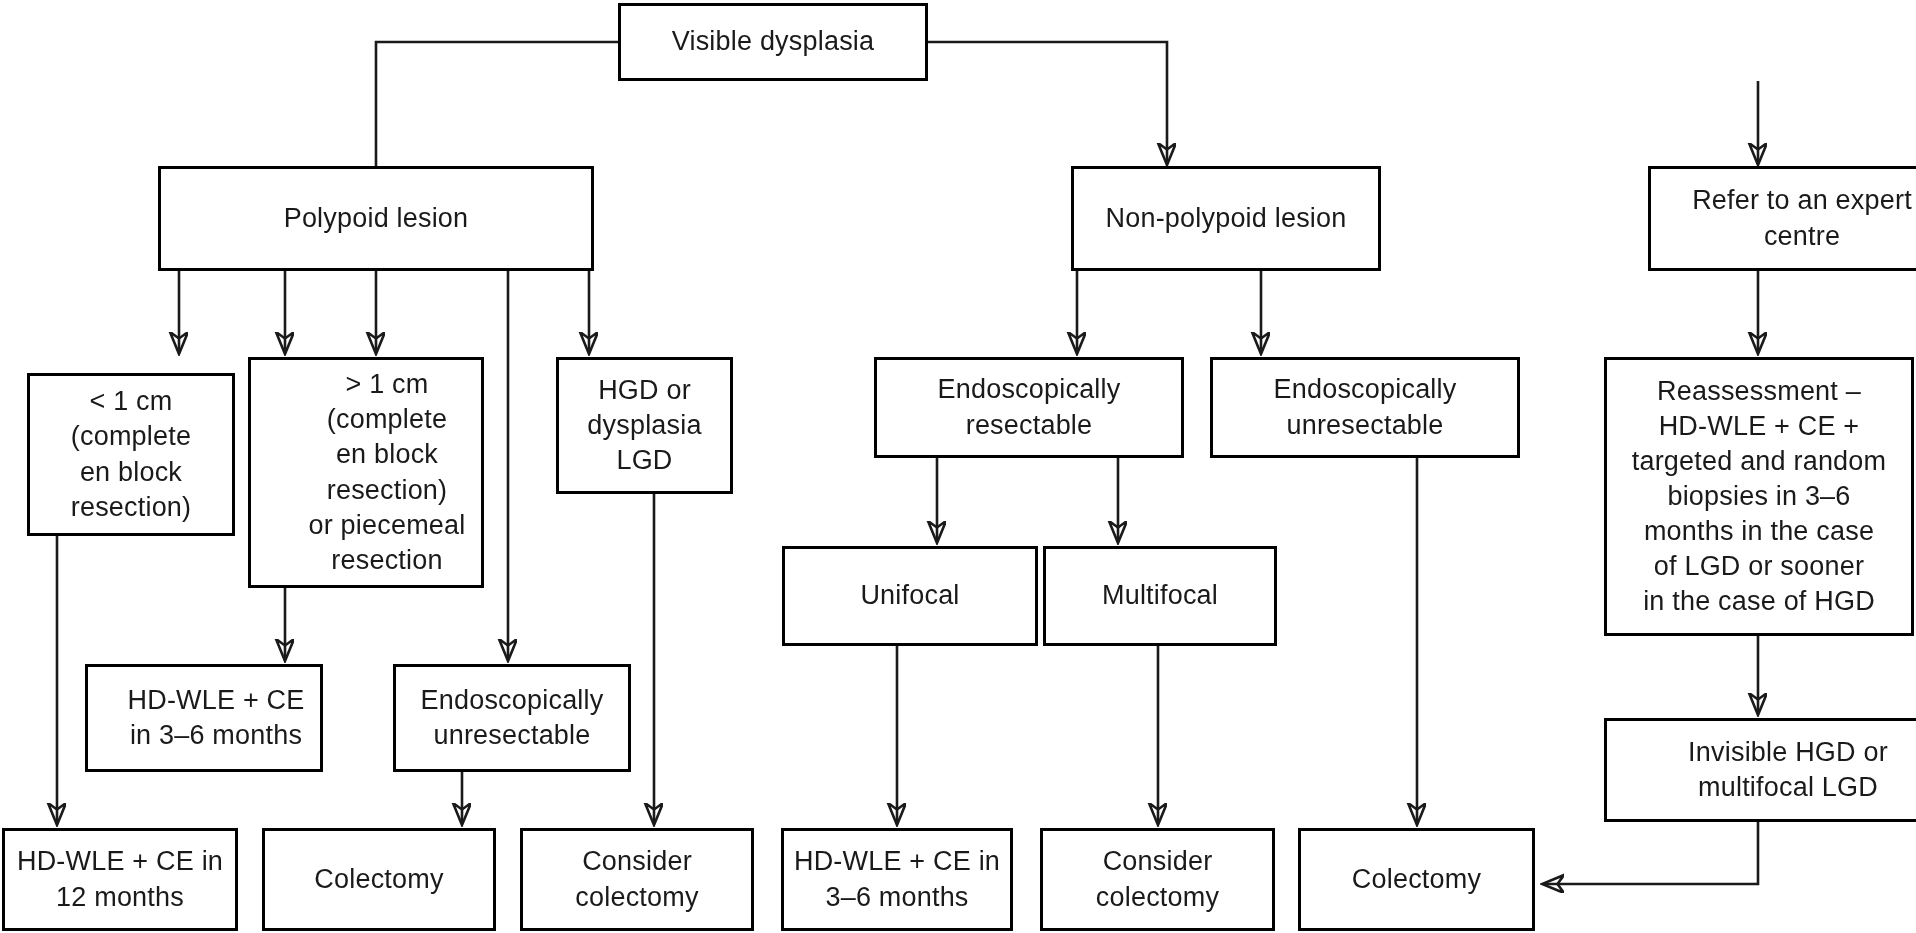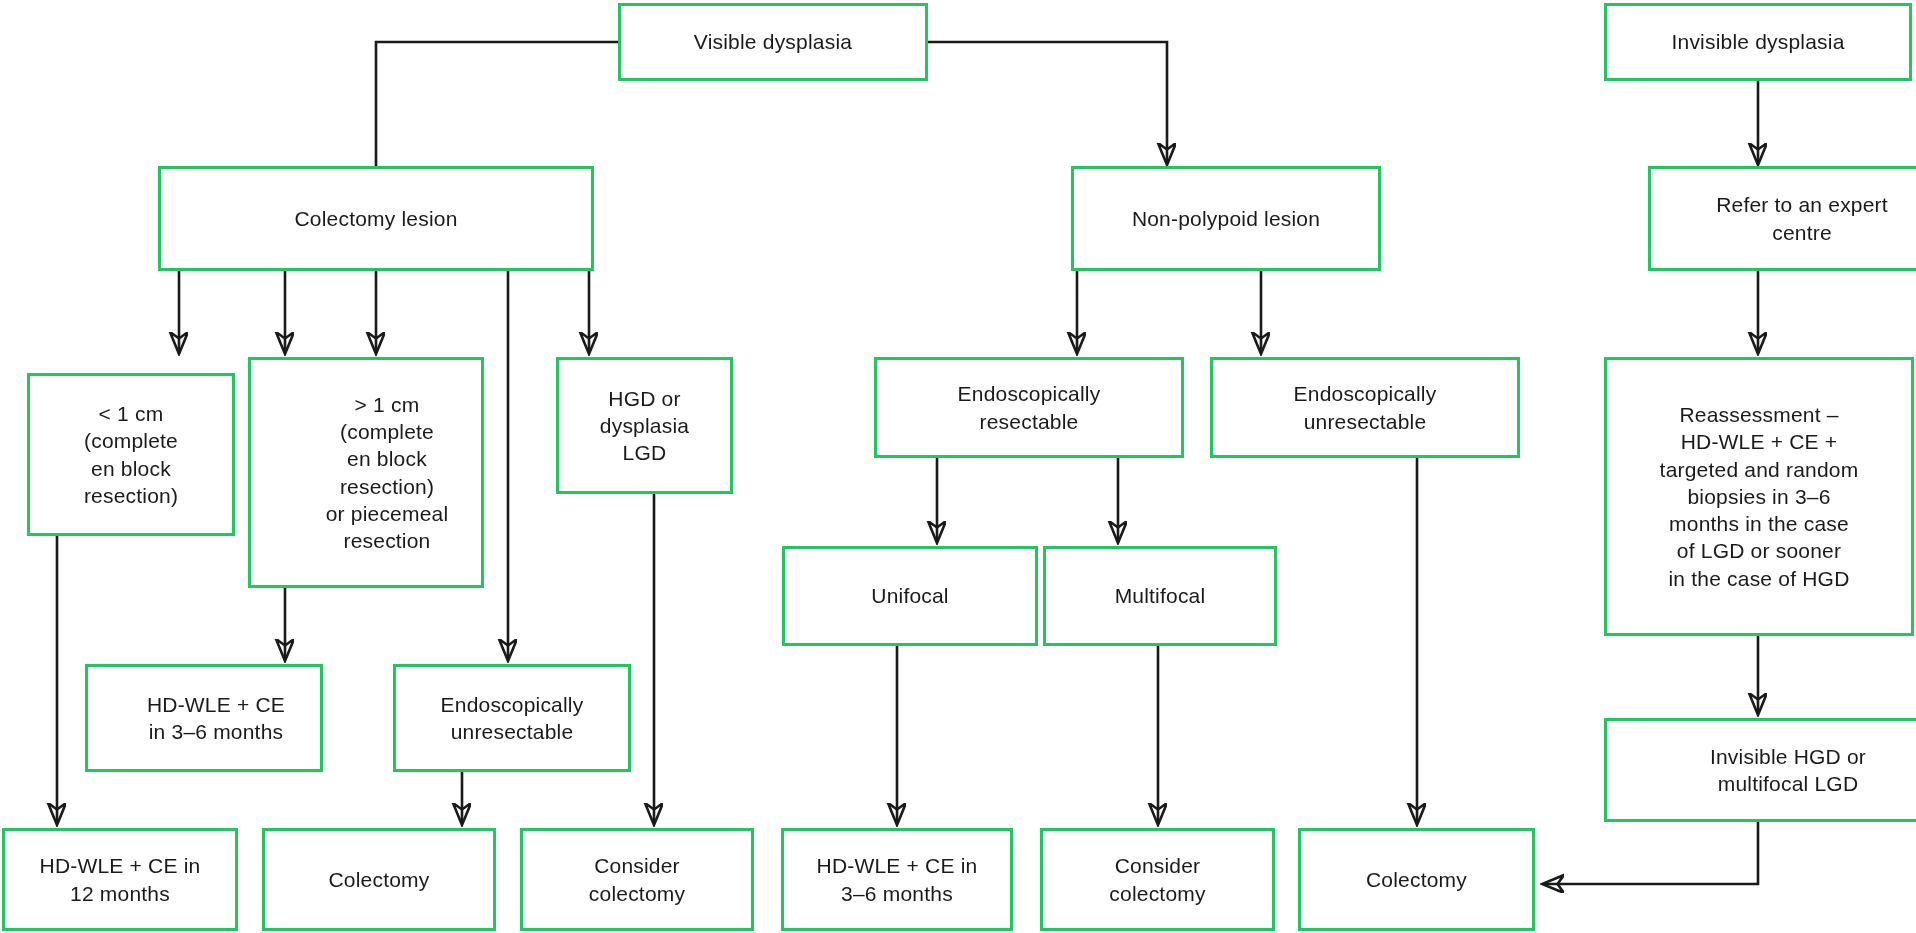--- a/index.html
+++ b/index.html
@@ -17,29 +17,29 @@
     width: 1916px; height: 933px;
   }
   .edges path {
     fill: none;
     stroke: #1a1a1a;
     stroke-width: 2.6;
   }
   .node {
     position: absolute;
     box-sizing: border-box;
-    border: 3px solid #22c55e;
+    border: 3px solid #000000;
     background: #ffffff;
     color: #1a1a1a;
     display: flex;
     align-items: center;
     justify-content: center;
     text-align: center;
     white-space: pre-line;
-    font-size: 21px;
+    font-size: 27px;
     line-height: 1.3;
     letter-spacing: 0.2px;
   }
   
   #n-visible        { left: 618px;  top: 3px;   width: 310px; height: 78px; }
   #n-invisible      { left: 1604px; top: 3px;   width: 308px; height: 78px; }
   
   #n-polypoid       { left: 158px;  top: 166px; width: 436px; height: 105px; }
   #n-nonpolypoid    { left: 1071px; top: 166px; width: 310px; height: 105px; }
   #n-refer          { left: 1648px; top: 166px; width: 308px; height: 105px; }
@@ -97,23 +97,22 @@
     <path d="M1077,271 V353" marker-end="url(#arr)"></path>
     <path d="M1261,271 V353" marker-end="url(#arr)"></path>
     <path d="M937,458 V542" marker-end="url(#arr)"></path>
     <path d="M1118,458 V542" marker-end="url(#arr)"></path>
     <path d="M897,646 V824" marker-end="url(#arr)"></path>
     <path d="M1158,646 V824" marker-end="url(#arr)"></path>
     <path d="M1417,458 V824" marker-end="url(#arr)"></path>
   </svg>
 
   <div class="node" id="n-visible">Visible dysplasia</div>
-  <div class="node" id="n-invisible">Invisible dysplasia</div>
 
-  <div class="node" id="n-polypoid">Colectomy lesion</div>
+  <div class="node" id="n-polypoid">Polypoid lesion</div>
   <div class="node" id="n-nonpolypoid">Non-polypoid lesion</div>
   <div class="node" id="n-refer">Refer to an expert
 centre</div>
 
   <div class="node" id="n-lt1cm">&lt; 1 cm
 (complete
 en block
 resection)</div>
   <div class="node" id="n-gt1cm">&gt; 1 cm
 (complete

